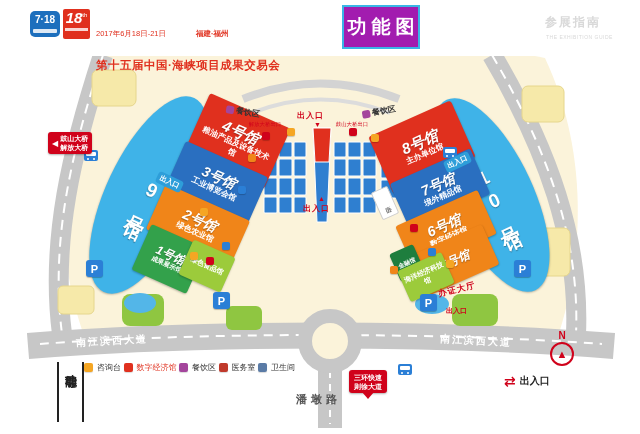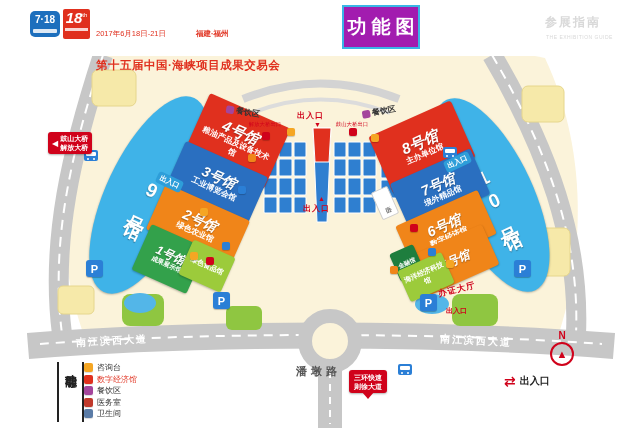--- a/index.html
+++ b/index.html
@@ -76,21 +76,21 @@
           box-shadow:0 1px 2px rgba(0,0,0,.3); z-index:16; }
   .sign .lines { display:flex; flex-direction:column; font-size:7px; font-weight:bold; line-height:1.3; }
   .sign-bridge { left:48px; top:132px; }
   .sign-express { left:349px; top:370px; flex-direction:column; padding:3px 5px 2px; }
   .sign-express::after { content:""; border:6px solid transparent; border-top:7px solid #d0021b; margin:-1px auto 0;
                          position:absolute; left:50%; bottom:-12px; transform:translateX(-50%); }
 
   .roadlbl { color:#fff; font-weight:bold; font-size:10px; letter-spacing:2px; z-index:6; }
   .road-l { left:76px;  top:334px; transform:rotate(-3deg); }
   .road-r { left:440px; top:334px; transform:rotate(3deg); }
-  .road-b { left:296px; top:364px; color:#555; font-weight:bold; font-size:11px; letter-spacing:4px; z-index:6;text-align:right; }
+  .road-b { left:296px; top:392px; color:#555; font-weight:bold; font-size:11px; letter-spacing:4px; z-index:6;text-align:right; }
 
   .pmark { position:absolute; width:17px; height:17px; background:#2b7fd6; border-radius:3px; color:#fff; font-weight:bold;
            font-size:11px; display:flex; align-items:center; justify-content:center; z-index:12; box-shadow:0 1px 1px rgba(0,0,0,.25); }
   .bus { position:absolute; width:14px; height:11px; background:#2b7fd6; border-radius:2px; z-index:12; }
   .bus::before { content:""; position:absolute; left:2px; top:2px; right:2px; height:4px; background:#fff; border-radius:1px; }
   .bus::after { content:""; position:absolute; left:3px; bottom:1px; width:2px; height:2px; background:#fff; border-radius:50%;
                 box-shadow:6px 0 0 #fff; }
   .micon { position:absolute; width:8px; height:8px; border-radius:2px; z-index:12; box-shadow:0 1px 1px rgba(0,0,0,.2); }
 
   
@@ -100,21 +100,21 @@
                    display:flex; align-items:center; justify-content:center; color:#d0021b; font-size:11px; }
   .exitleg { left:504px; top:374px; display:flex; align-items:center; gap:4px; z-index:15; }
   .exitleg .ar { color:#d0021b; font-size:14px; font-weight:bold; line-height:1; }
   .exitleg .tx { color:#222; font-size:10px; font-weight:bold; }
 
   
   .legend-title { position:absolute; left:57px; top:362px; height:60px; padding:2px 3px;
                   border-left:2px solid #222; border-right:2px solid #222;
                   writing-mode:vertical-rl; text-orientation:upright; font-size:12px; font-weight:bold; color:#222;
                   letter-spacing:1px; z-index:20; }
-  .legcol { position:absolute; top:363px; display:flex; flex-direction:column; gap:2.5px; z-index:20; }
+  .legcol { position:absolute; top:363px; display:flex; gap:2.5px; z-index:20; }
   .legcol.c1 { left:84px; } .legcol.c2 { left:186px; }
   .legrow { display:flex; align-items:center; gap:4px; height:9px; }
   .legrow .ic { width:9px; height:9px; border-radius:2px; flex:none; box-shadow:0 1px 1px rgba(0,0,0,.15); }
   .legrow .tx { font-size:8px; color:#333; white-space:nowrap; }
   .legrow .tx.redtx { color:#e0301e; }
   .ic.y{background:#f5a623;} .ic.r{background:#e0301e;} .ic.pu{background:#a4459c;}
   .ic.dr{background:#c0392b;} .ic.bl{background:#5a7ba6;} .ic.b{background:#2b7fd6;} .ic.o{background:#f08519;}
 </style>
 </head>
 <body>

